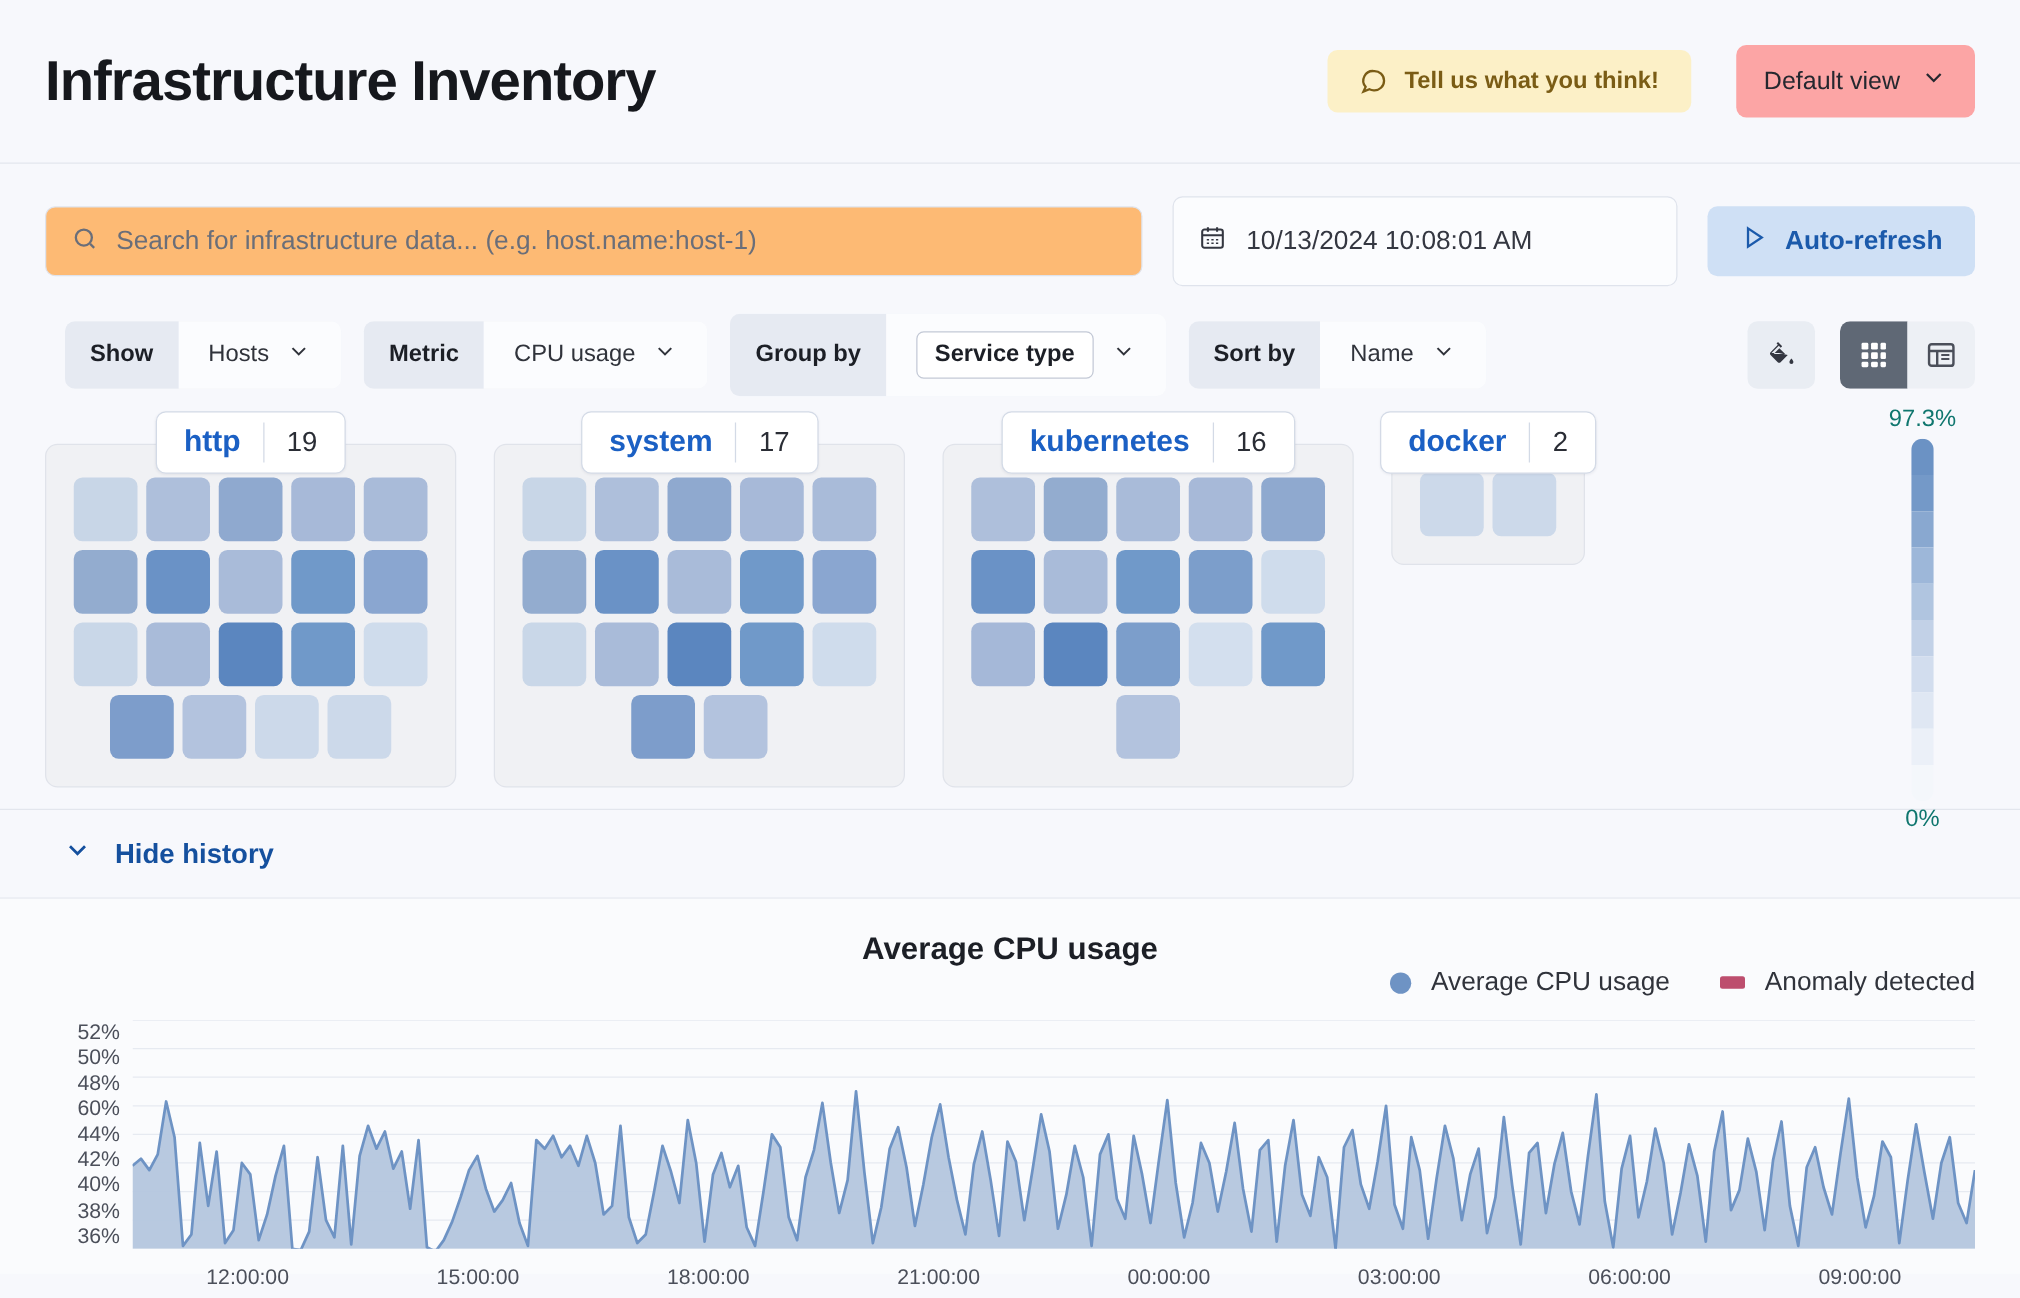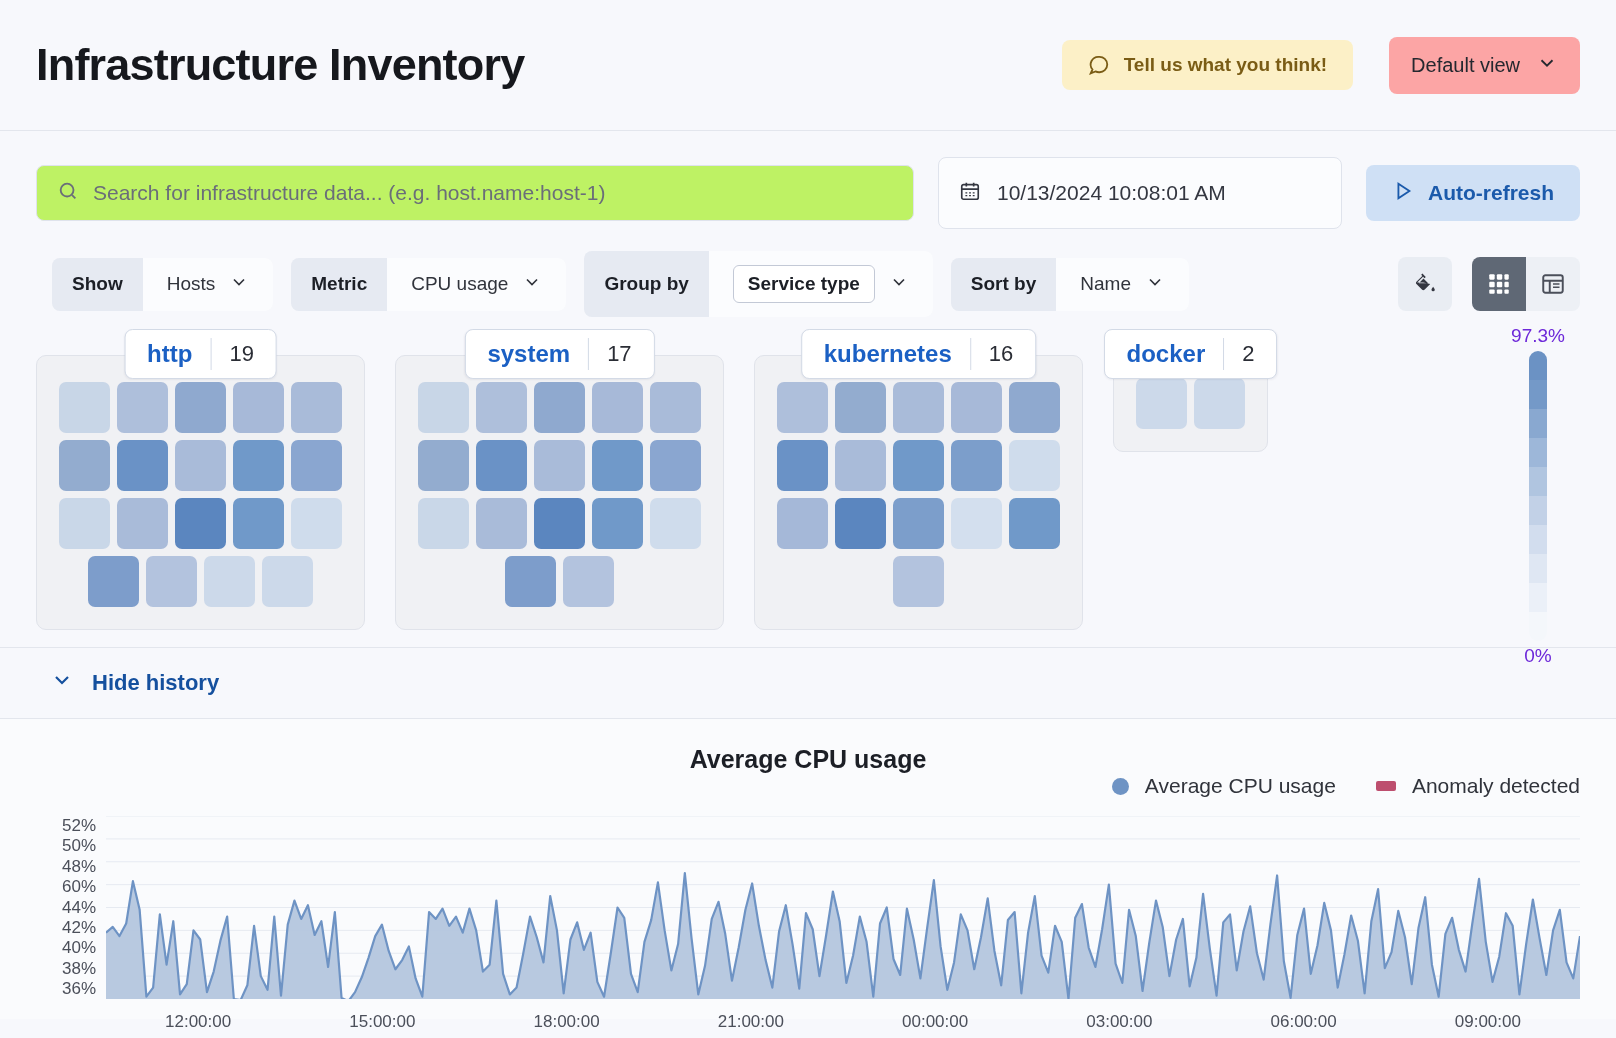--- a/index.html
+++ b/index.html
@@ -40,21 +40,21 @@
     padding: 15px 22px; font-size: 20px; font-weight: 400;
     font-family: inherit; cursor: pointer;
   }
 
   
   .toolbar { padding: 26px 36px 0 36px; }
   .row1 { display: flex; align-items: center; gap: 24px; }
   .search-box {
     flex: 1 1 auto; height: 56px;
     display: flex; align-items: center; gap: 14px;
-    background: #bef264; border: 1px solid #DFE3EC; border-radius: 8px;
+    background: #fdba74; border: 1px solid #DFE3EC; border-radius: 8px;
     padding: 0 20px;
   }
   .search-box input {
     border: none; outline: none; background: transparent;
     font-size: 21px; font-family: inherit; color: #343741;
     width: 100%;
   }
   .search-box input::placeholder { color: #6a6e79; }
   .date-box {
     width: 404px; height: 72px;
@@ -132,21 +132,21 @@
     min-height: 243px;
   }
   .group-body.short { min-height: 84px; padding-top: 22px; }
   .tile-row { display: flex; gap: 7px; }
   .tile { width: 51px; height: 51px; border-radius: 7px; }
 
   .legend-bar {
     position: absolute; right: 48px; top: 8px;
     width: 60px; display: flex; flex-direction: column; align-items: center;
   }
-  .legend-top, .legend-bottom { font-size: 19px; color: #6d28d9; }
+  .legend-top, .legend-bottom { font-size: 19px; color: #0f766e; }
   .legend-strip {
     width: 18px; height: 290px; border-radius: 9px; overflow: hidden;
     display: flex; flex-direction: column; margin: 4px 0;
   }
   .legend-strip span { flex: 1 1 0; display: block; }
 
   
   .history-bar {
     border-top: 1px solid #E3E6ED; border-bottom: 1px solid #E3E6ED;
     padding: 20px 36px 20px 50px; background: #F7F8FC;

